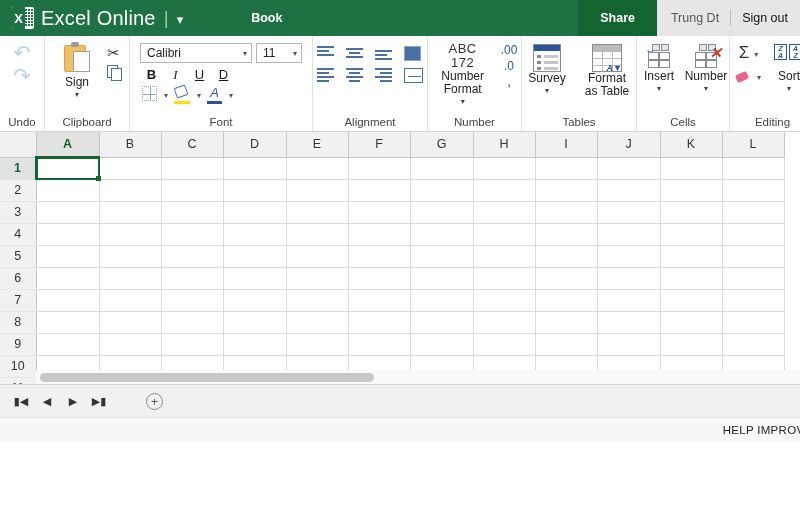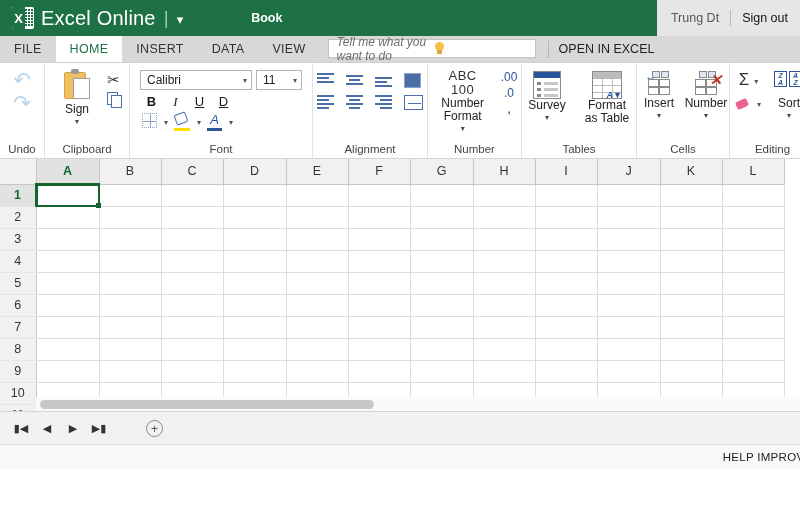--- a/index.html
+++ b/index.html
@@ -247,46 +247,29 @@
       <span class="brandname">Excel Online</span>
       <span class="vbar">|</span>
       <span class="caret-d">▾</span>
     </div>
 
 
     <div class="booktitle">Book</div>
 
     <div class="spacer"></div>
 
+    <div class="share">Share</div>
 
     <div class="account">
       <span class="uname">Trung Dt</span>
       <span class="divline"></span>
       <span class="signout">Sign out</span>
     </div>
   </div>
 
-  <div class="tabstrip">
-    <div class="tab">FILE</div>
-    <div class="tab active">HOME</div>
-    <div class="tab">INSERT</div>
-    <div class="tab">DATA</div>
-    <div class="tab">VIEW</div>
-
-    <div class="tellme">
-      <span>Tell me what you want to do</span>
-      <span class="bulb">
-          <i class="b1"></i>
-          <i class="b2"></i>
-        </span>
-    </div>
-
-    <div class="sep-v"></div>
-    <div class="openinexcel">OPEN IN EXCEL</div>
-  </div>
 
   <div class="ribbon">
 
     <div class="rgroup" style="width:44px">
       <div class="gbody">
         <div class="undocol">
           <span class="undoicon">↶</span>
           <span class="undoicon">↷</span>
         </div>
       </div>
@@ -401,21 +384,21 @@
         </div>
       </div>
       <div class="glabel">Alignment</div>
     </div>
 
     <div class="rgroup" style="width:94px">
       <div class="gbody">
         <div class="bigbtn" style="width:62px">
           <span class="ic-abc">
             <span>ABC</span><br>
-            <span>100</span>
+            <span>172</span>
           </span>
           <span class="lbl">Number</span>
           <span class="lbl">Format</span>
           <span class="arrw">▾</span>
         </div>
         <div class="numright">
           <span class="dec">.00</span>
           <span class="dec">.0</span>
           <span class="comma">,</span>
         </div>

